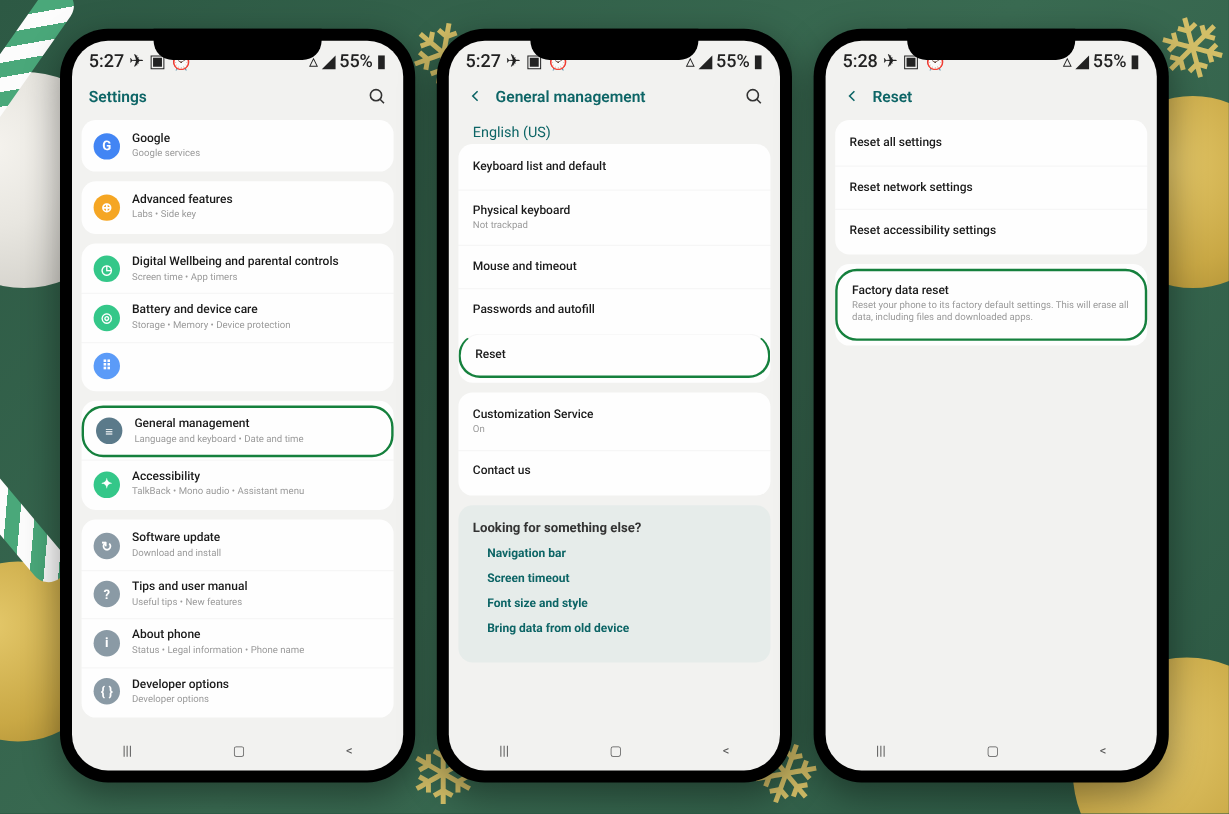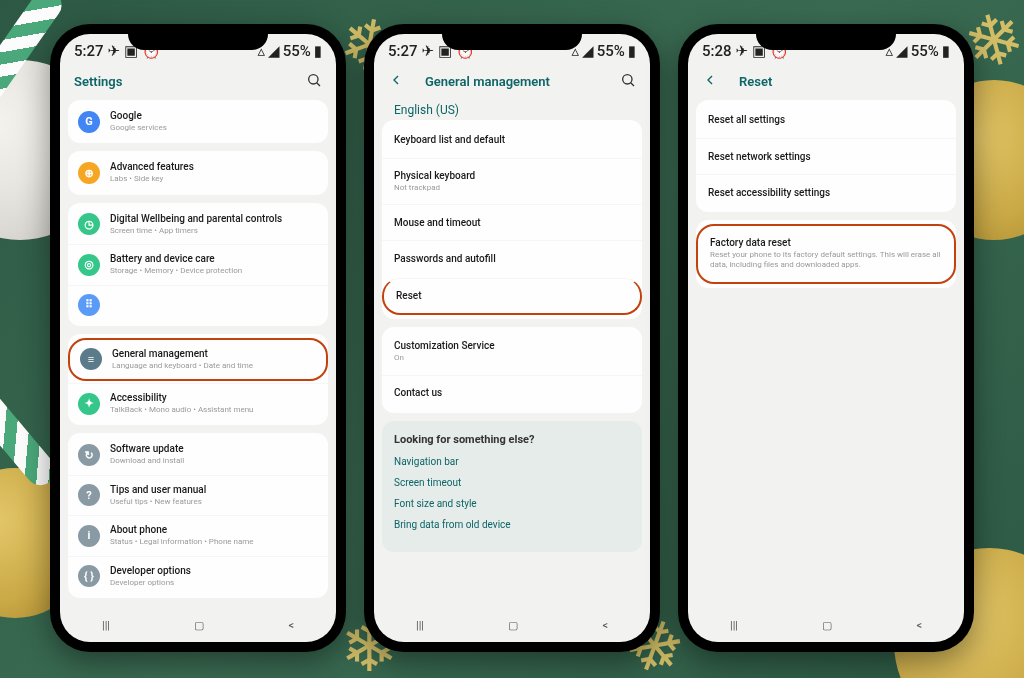--- a/index.html
+++ b/index.html
@@ -97,21 +97,21 @@
   font-weight: 500;
   color: #222;
 }
 .status-left { display:flex; align-items:center; gap:4px; }
 .status-right { display:flex; align-items:center; gap:3px; }
 .titlebar {
   height: 38px;
   display: flex;
   align-items: center;
   padding: 0 14px;
-  gap: 21px;
+  gap: 9px;
 }
 .titlebar .title {
   color: #0d6566;
   font-size: 13px;
   font-weight: 600;
   flex: 1;
 }
 .back-chev svg, .search-ic svg { width: 16px; height: 16px; }
 .content {
   flex: 1;
@@ -142,31 +142,31 @@
   flex-shrink: 0;
 }
 .row-text { flex:1; min-width:0; }
 .row-title { font-size: 10px; color: #1a1a1a; font-weight: 500; line-height: 1.2; }
 .row-sub { font-size: 8px; color: #9a9a9a; line-height: 1.3; margin-top: 1px; }
 .row-simple {
   padding: 11px 12px;
 }
 .row-simple .row-title { font-size: 10px; }
 .highlight {
-  border: 2px solid #c2410c;
+  border: 2px solid #15803d;
   border-radius: 18px;
   margin: 2px 0;
 }
 .extras {
   background: #e6ecea;
   border-radius: 12px;
   padding: 12px;
 }
 .extras-title { font-size: 11px; color: #333; font-weight: 700; margin-bottom: 10px; }
-.extras-link { display:block; color:#0d6566; font-size:10px; font-weight:400; margin: 10px 0; }
+.extras-link { display:block; color:#0d6566; font-size:10px; font-weight:700; margin: 10px 12px; }
 .link-sub { font-size: 12px; color:#0d6566; padding:3px 12px; }
 .navbar {
   height: 34px;
   display: flex;
   justify-content: space-around;
   align-items: center;
   color: #555;
 }
 .navbar .nbtn { padding: 6px 20px; }
 </style>

